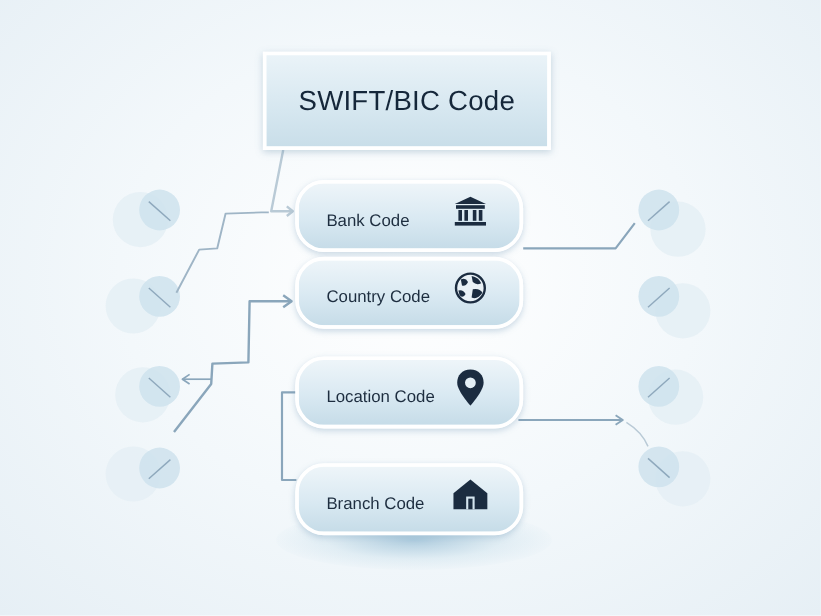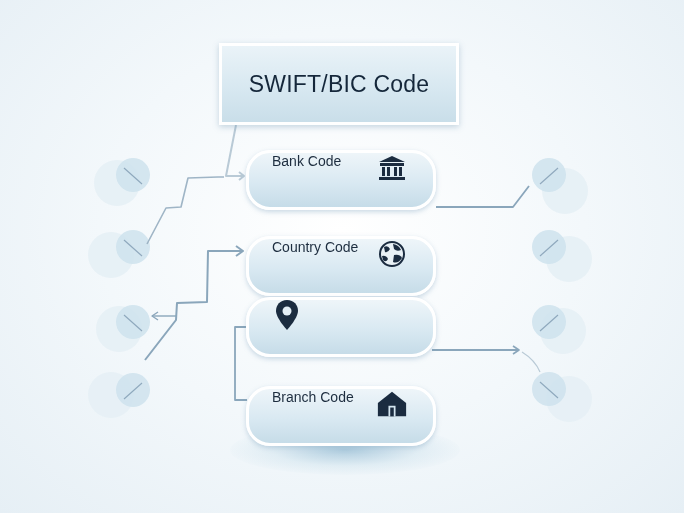--- a/index.html
+++ b/index.html
@@ -7,22 +7,22 @@
     background:radial-gradient(ellipse at 50% 45%,#ffffff 0%,#f3f8fb 50%,#e6eff5 100%);
     font-family:"Liberation Sans",sans-serif;}
   .shadow{position:absolute;left:230px;top:425px;width:230px;height:50px;border-radius:50%;
     background:radial-gradient(ellipse at center,rgba(120,170,200,0.55) 0%,rgba(160,200,220,0.2) 45%,rgba(255,255,255,0) 75%);}
   .title-box{position:absolute;left:219px;top:43px;width:240px;height:82px;box-sizing:border-box;
     border:3px solid #ffffff;background:linear-gradient(180deg,#eaf3f8 0%,#d6e7f0 60%,#c9dee9 100%);
     box-shadow:0 2px 6px rgba(100,140,170,0.35);display:flex;align-items:center;justify-content:center;}
   .title-text{font-size:23px;color:#15273a;letter-spacing:0.2px;text-align:center;}
   .node{position:absolute;left:246px;width:190px;height:60px;box-sizing:border-box;border-radius:24px;
     border:3px solid #ffffff;background:linear-gradient(180deg,#eef5f9 0%,#d9e9f2 55%,#c6dce8 100%);
-    box-shadow:0 2px 5px rgba(110,150,180,0.35);display:flex;align-items:flex-start;justify-content:space-between;
-    padding:0 26px 0 23px;}
+    box-shadow:0 2px 5px rgba(110,150,180,0.35);display:flex;align-items:flex-end;justify-content:space-between;
+    padding:0 26px 16px 23px;}
   .node-label{font-size:14px;color:#1d2d3f;}
   .node-icon{width:30px;height:30px;display:flex;align-items:center;justify-content:center;}
   .bubble{position:absolute;width:34px;height:34px;border-radius:50%;background:#cfe3ee;opacity:0.85;}
   .bubble-halo{position:absolute;width:46px;height:46px;border-radius:50%;background:#e6eff5;opacity:0.9;}
   .bubble svg{position:absolute;left:0;top:0;}
   svg.lines{position:absolute;left:0;top:0;}
 </style>
 </head>
 <body>
 
@@ -118,34 +118,35 @@
       <rect x="3" y="8" width="24" height="3" fill="#1b2c40"></rect>
       <rect x="5" y="12" width="3" height="9" fill="#1b2c40"></rect>
       <rect x="10" y="12" width="3" height="9" fill="#1b2c40"></rect>
       <rect x="17" y="12" width="3" height="9" fill="#1b2c40"></rect>
       <rect x="22" y="12" width="3" height="9" fill="#1b2c40"></rect>
       <rect x="2" y="22" width="26" height="3" fill="#1b2c40"></rect>
     </svg>
   </span>
 </div>
 
-<div class="node" style="top:236px;">
+<div class="node" style="top:214px;">
   <span class="node-label">Country Code</span>
   <span class="node-icon">
     <svg width="28" height="28" viewBox="0 0 28 28">
       <circle cx="14" cy="14" r="12" fill="#e9f1f6" stroke="#1b2c40" stroke-width="2"></circle>
       <path d="M6,7 Q10,5 12,9 Q10,13 7,12 Z" fill="#1b2c40"></path>
       <path d="M15,4 Q21,5 23,10 Q19,12 16,9 Z" fill="#1b2c40"></path>
       <path d="M4,16 Q8,15 10,19 Q8,23 5,20 Z" fill="#1b2c40"></path>
       <path d="M16,15 Q22,14 24,18 Q20,24 15,22 Z" fill="#1b2c40"></path>
     </svg>
   </span>
 </div>
 
 <div class="node" style="top:297px;">
+  <span class="node-label">Location Code</span>
   <span class="node-icon">
     <svg width="24" height="32" viewBox="0 0 24 32">
       <path d="M12,1 C5,1 1,6 1,12 C1,19 12,31 12,31 C12,31 23,19 23,12 C23,6 19,1 12,1 Z" fill="#1b2c40"></path>
       <circle cx="12" cy="12" r="4.5" fill="#e3eef5"></circle>
     </svg>
   </span>
 </div>
 
 <div class="node" style="top:386px;">
   <span class="node-label">Branch Code</span>

